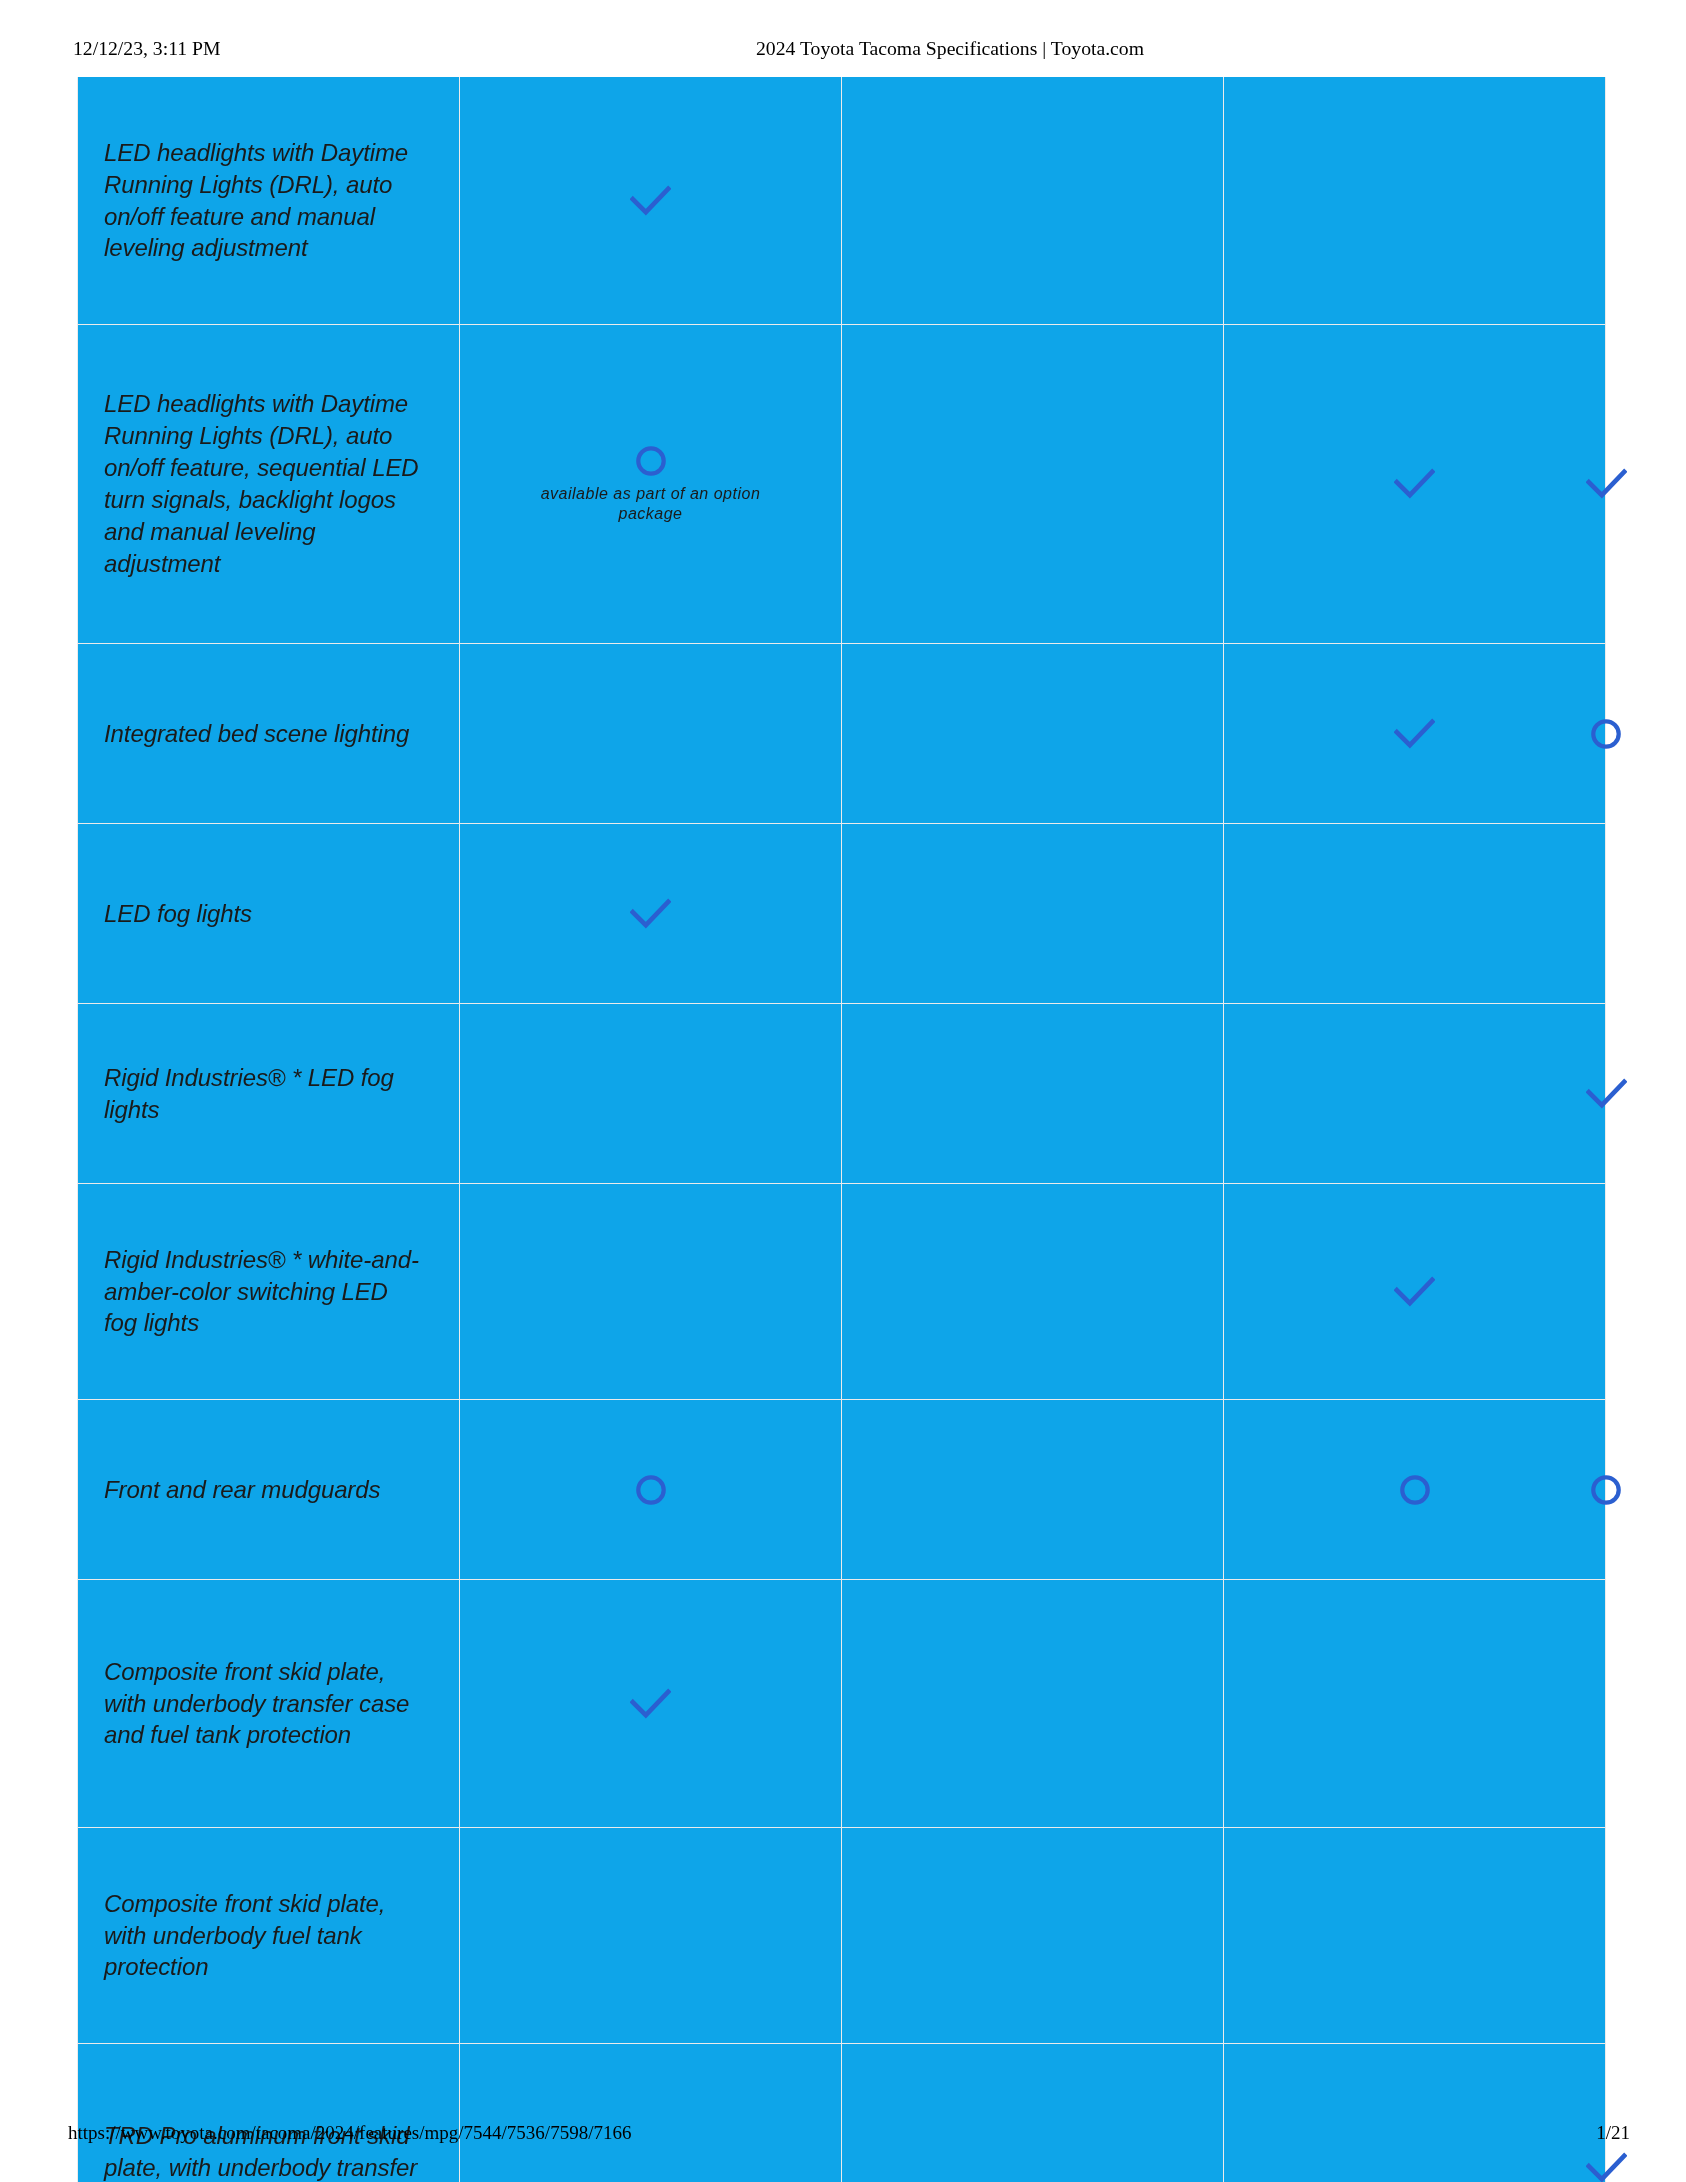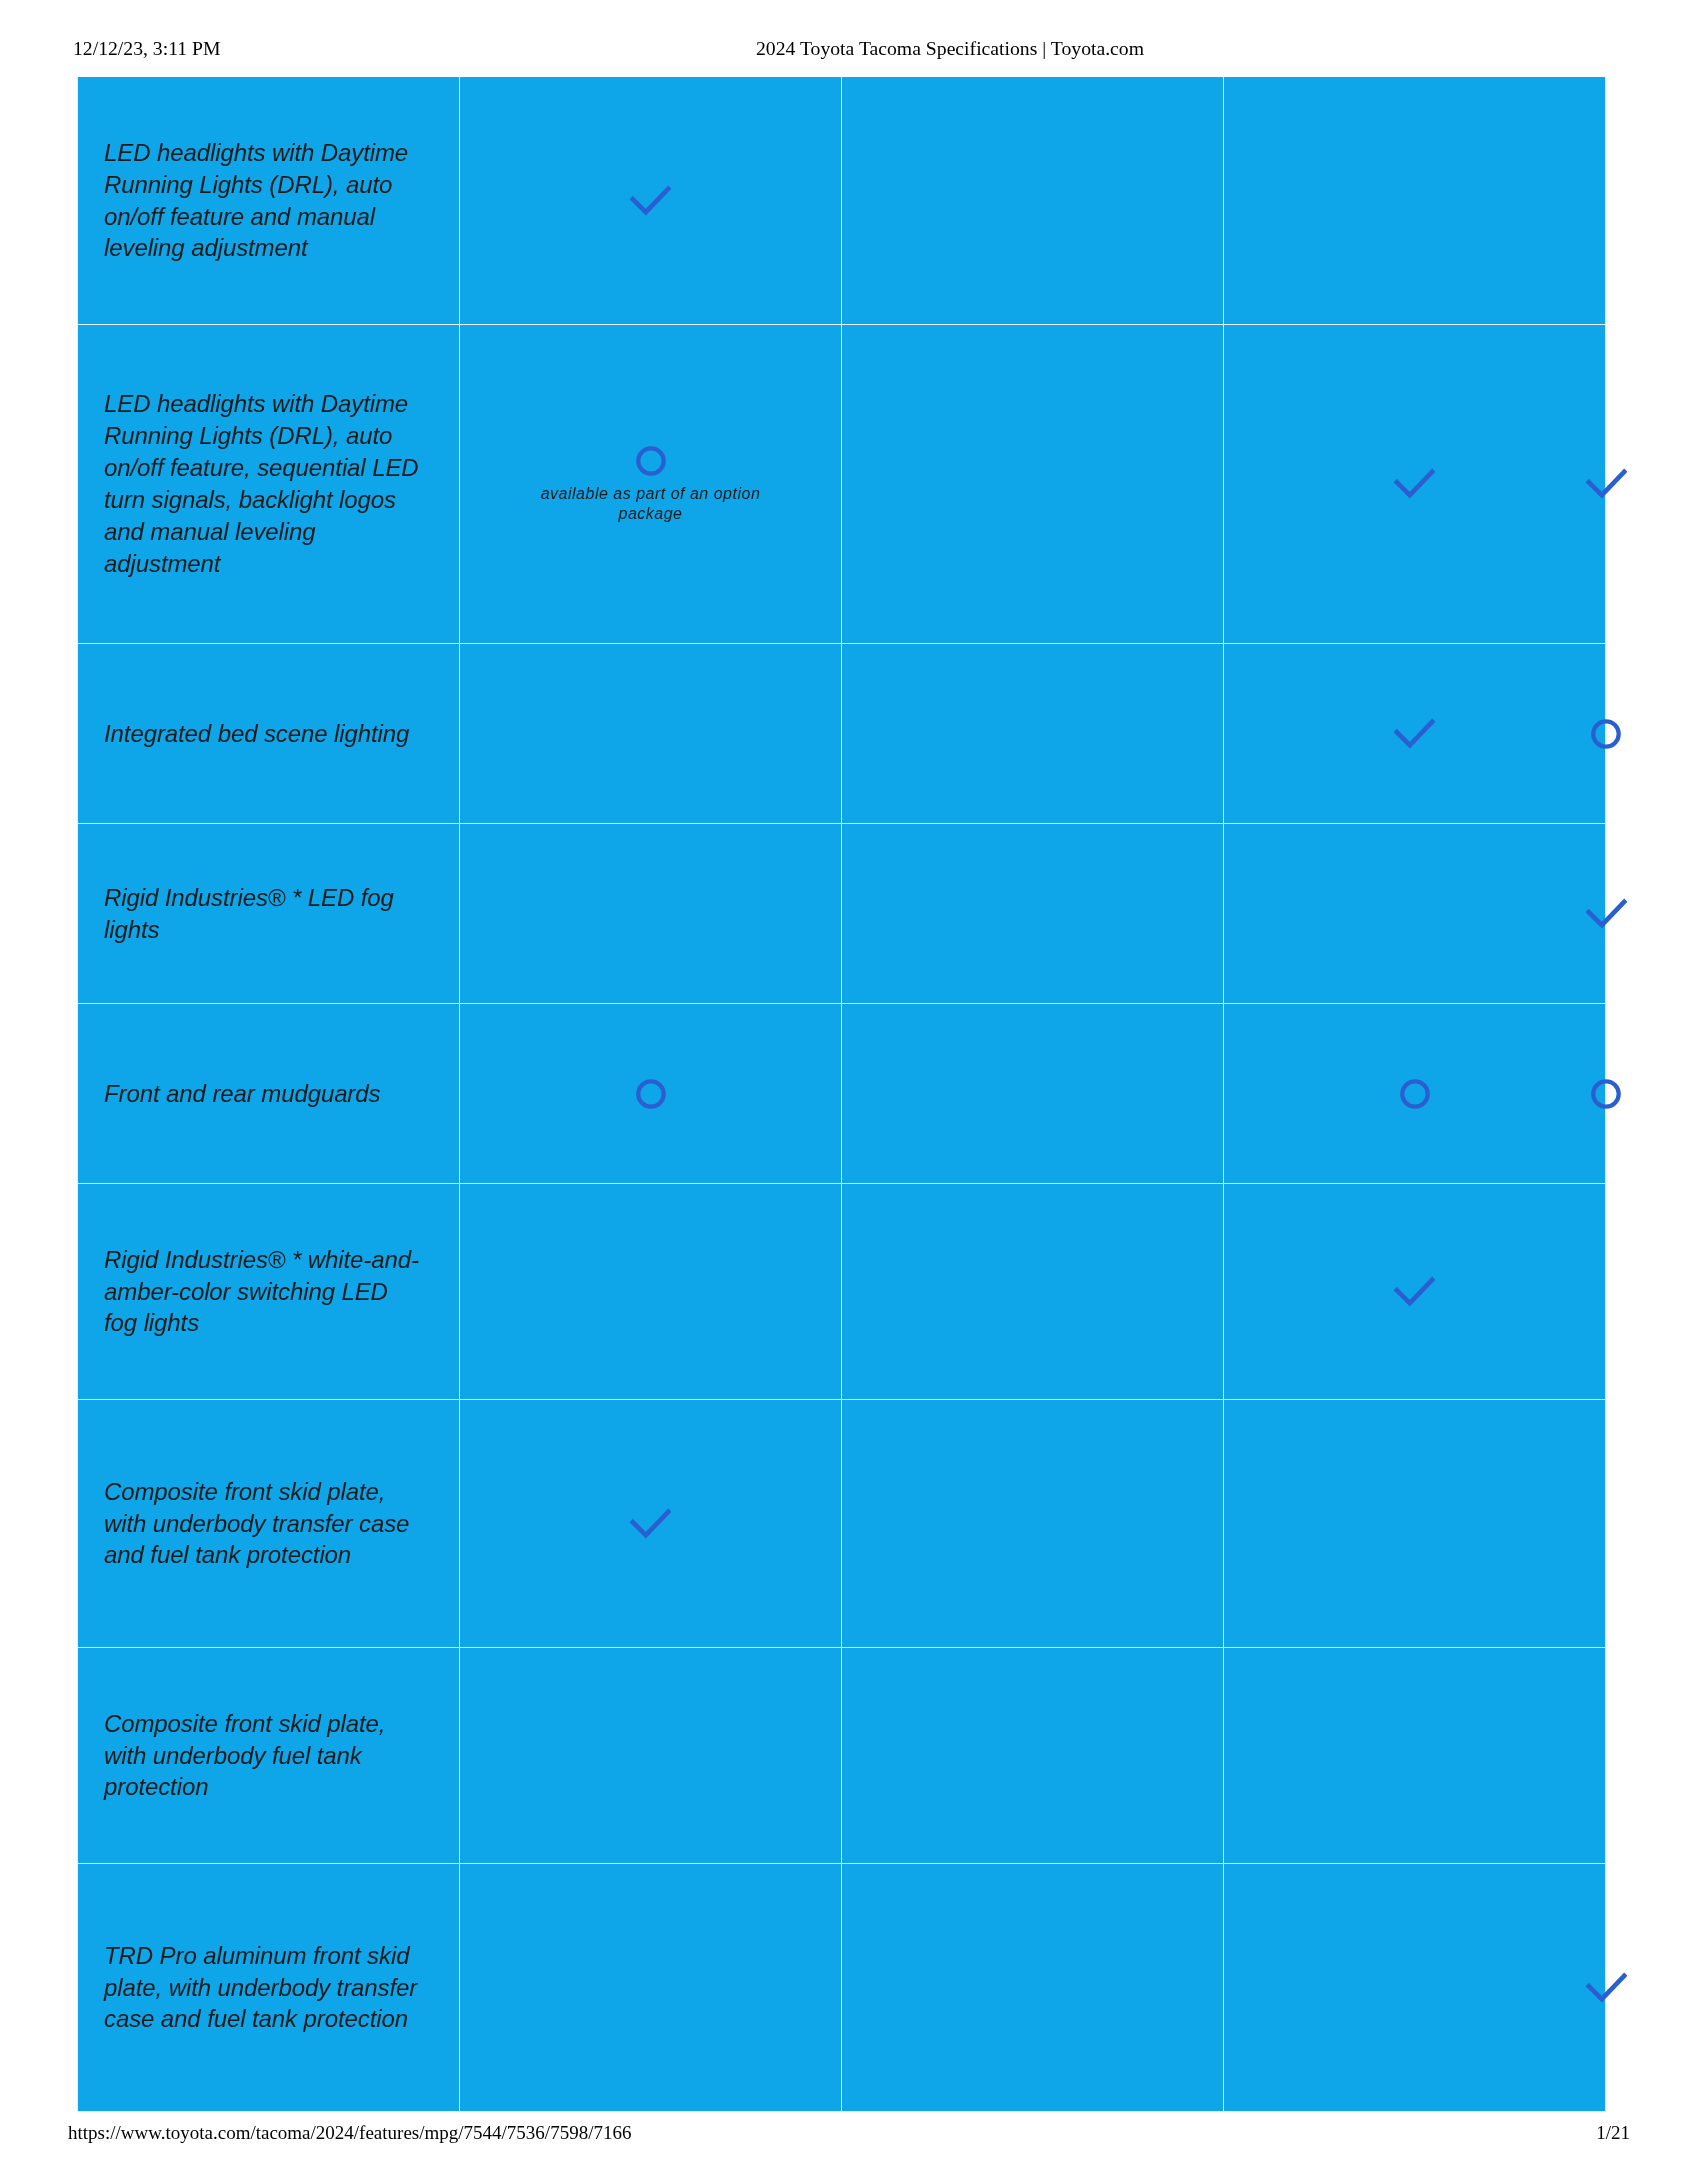--- a/index.html
+++ b/index.html
@@ -208,35 +208,65 @@
         <td class="mark-cell">
           <div class="mark-wrap">
             <span>
               <svg class="icon-circle" width="32" height="32" viewBox="0 0 34 34" fill="none" xmlns="http://www.w3.org/2000/svg" aria-hidden="true">
                 <circle cx="17" cy="17" r="13.5" stroke="#2b5fd0" stroke-width="4.5" fill="none"></circle>
               </svg>
             </span>
           </div>
         </td>
       </tr>
+      <tr data-row="3">
+        <td class="feature-cell"><span>LED fog lights</span></td>
+        <td class="mark-cell">
+          <div class="mark-wrap">
+            <span>
+              <svg class="icon-check" width="41" height="32" viewBox="0 0 44 34" fill="none" xmlns="http://www.w3.org/2000/svg" aria-hidden="true">
+                <path d="M3 15 L17 29 L41 4" stroke="#2b5fd0" stroke-width="5" stroke-linecap="square" stroke-linejoin="miter"></path>
+              </svg>
+            </span>
+          </div>
+        </td>
+        <td class="mark-cell"></td>
+        <td class="mark-cell"></td>
+        <td class="mark-cell"></td>
+      </tr>
       <tr data-row="4">
         <td class="feature-cell"><span>Rigid Industries® * LED fog lights</span></td>
         <td class="mark-cell"></td>
         <td class="mark-cell"></td>
         <td class="mark-cell"></td>
         <td class="mark-cell">
           <div class="mark-wrap">
             <span>
               <svg class="icon-check" width="41" height="32" viewBox="0 0 44 34" fill="none" xmlns="http://www.w3.org/2000/svg" aria-hidden="true">
                 <path d="M3 15 L17 29 L41 4" stroke="#2b5fd0" stroke-width="5" stroke-linecap="square" stroke-linejoin="miter"></path>
               </svg>
             </span>
           </div>
         </td>
       </tr>
+      <tr data-row="5">
+        <td class="feature-cell"><span>Rigid Industries® * white-and-amber-color switching LED fog lights</span></td>
+        <td class="mark-cell"></td>
+        <td class="mark-cell"></td>
+        <td class="mark-cell">
+          <div class="mark-wrap">
+            <span>
+              <svg class="icon-check" width="41" height="32" viewBox="0 0 44 34" fill="none" xmlns="http://www.w3.org/2000/svg" aria-hidden="true">
+                <path d="M3 15 L17 29 L41 4" stroke="#2b5fd0" stroke-width="5" stroke-linecap="square" stroke-linejoin="miter"></path>
+              </svg>
+            </span>
+          </div>
+        </td>
+        <td class="mark-cell"></td>
+      </tr>
       <tr data-row="6">
         <td class="feature-cell"><span>Front and rear mudguards</span></td>
         <td class="mark-cell">
           <div class="mark-wrap">
             <span>
               <svg class="icon-circle" width="32" height="32" viewBox="0 0 34 34" fill="none" xmlns="http://www.w3.org/2000/svg" aria-hidden="true">
                 <circle cx="17" cy="17" r="13.5" stroke="#2b5fd0" stroke-width="4.5" fill="none"></circle>
               </svg>
             </span>
           </div>
@@ -253,35 +283,20 @@
         </td>
         <td class="mark-cell">
           <div class="mark-wrap">
             <span>
               <svg class="icon-circle" width="32" height="32" viewBox="0 0 34 34" fill="none" xmlns="http://www.w3.org/2000/svg" aria-hidden="true">
                 <circle cx="17" cy="17" r="13.5" stroke="#2b5fd0" stroke-width="4.5" fill="none"></circle>
               </svg>
             </span>
           </div>
         </td>
-      </tr>
-      <tr data-row="5">
-        <td class="feature-cell"><span>Rigid Industries® * white-and-amber-color switching LED fog lights</span></td>
-        <td class="mark-cell"></td>
-        <td class="mark-cell"></td>
-        <td class="mark-cell">
-          <div class="mark-wrap">
-            <span>
-              <svg class="icon-check" width="41" height="32" viewBox="0 0 44 34" fill="none" xmlns="http://www.w3.org/2000/svg" aria-hidden="true">
-                <path d="M3 15 L17 29 L41 4" stroke="#2b5fd0" stroke-width="5" stroke-linecap="square" stroke-linejoin="miter"></path>
-              </svg>
-            </span>
-          </div>
-        </td>
-        <td class="mark-cell"></td>
       </tr>
       <tr data-row="7">
         <td class="feature-cell"><span>Composite front skid plate, with underbody transfer case and fuel tank protection</span></td>
         <td class="mark-cell">
           <div class="mark-wrap">
             <span>
               <svg class="icon-check" width="41" height="32" viewBox="0 0 44 34" fill="none" xmlns="http://www.w3.org/2000/svg" aria-hidden="true">
                 <path d="M3 15 L17 29 L41 4" stroke="#2b5fd0" stroke-width="5" stroke-linecap="square" stroke-linejoin="miter"></path>
               </svg>
             </span>

